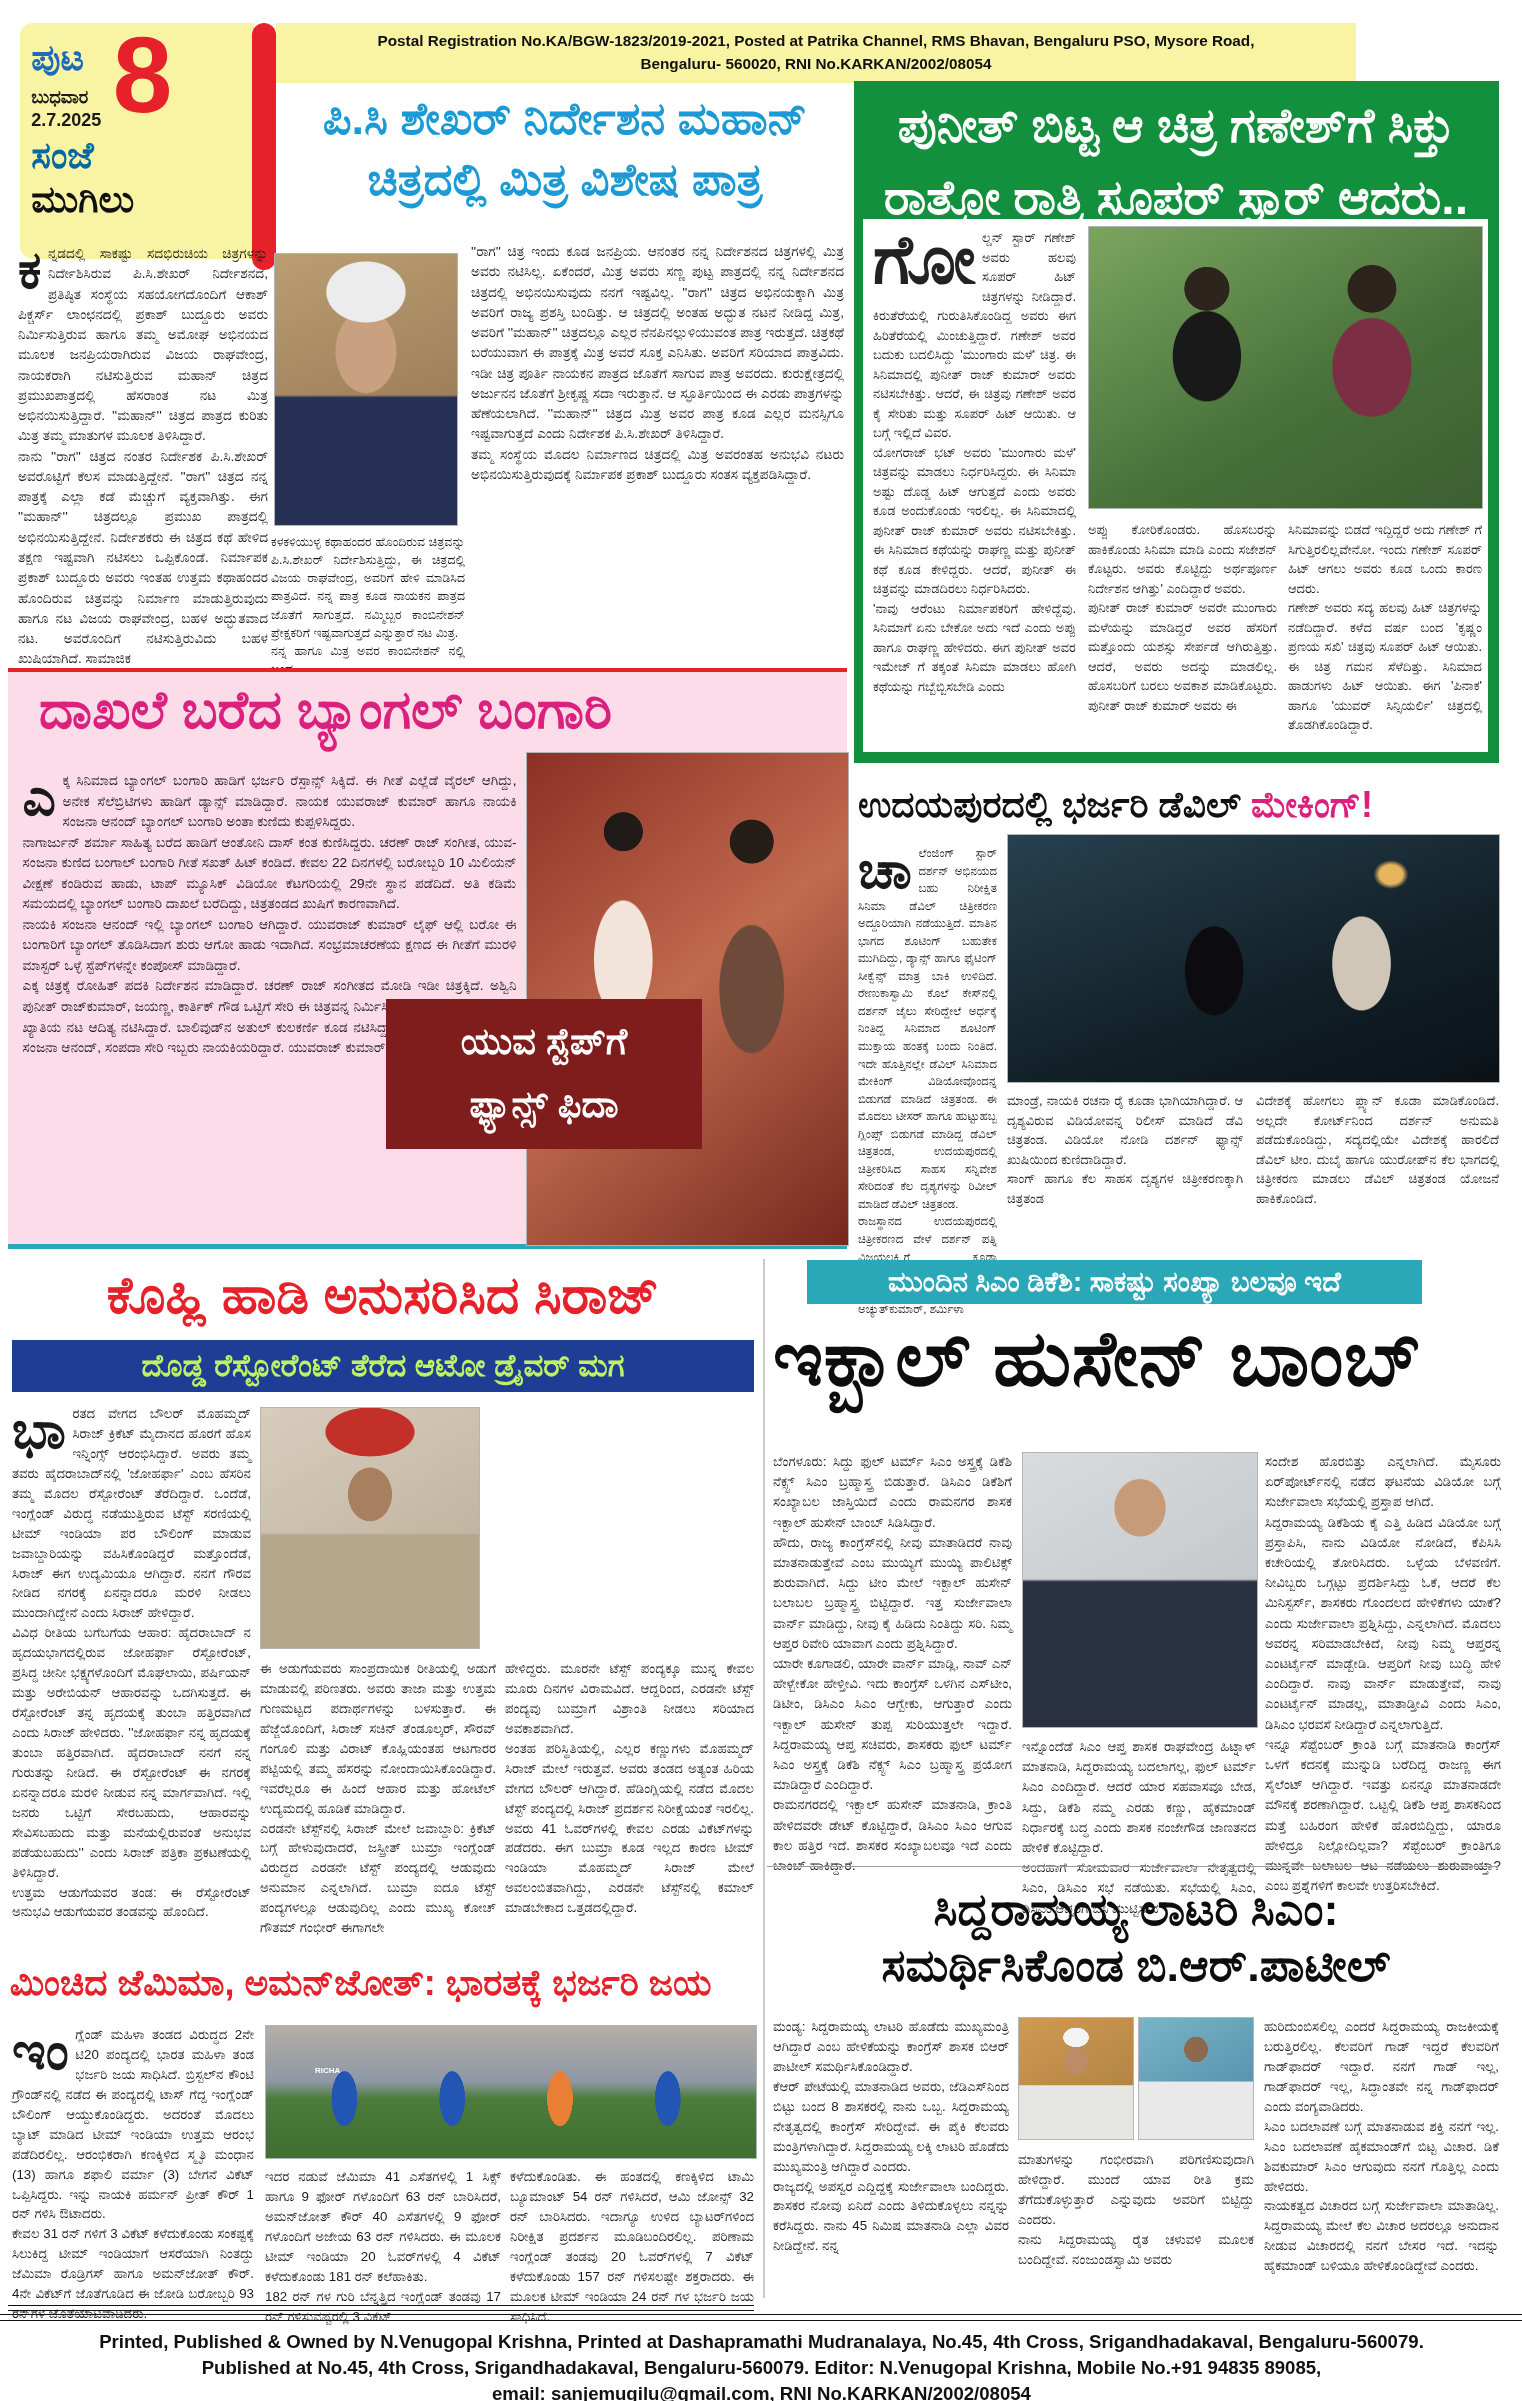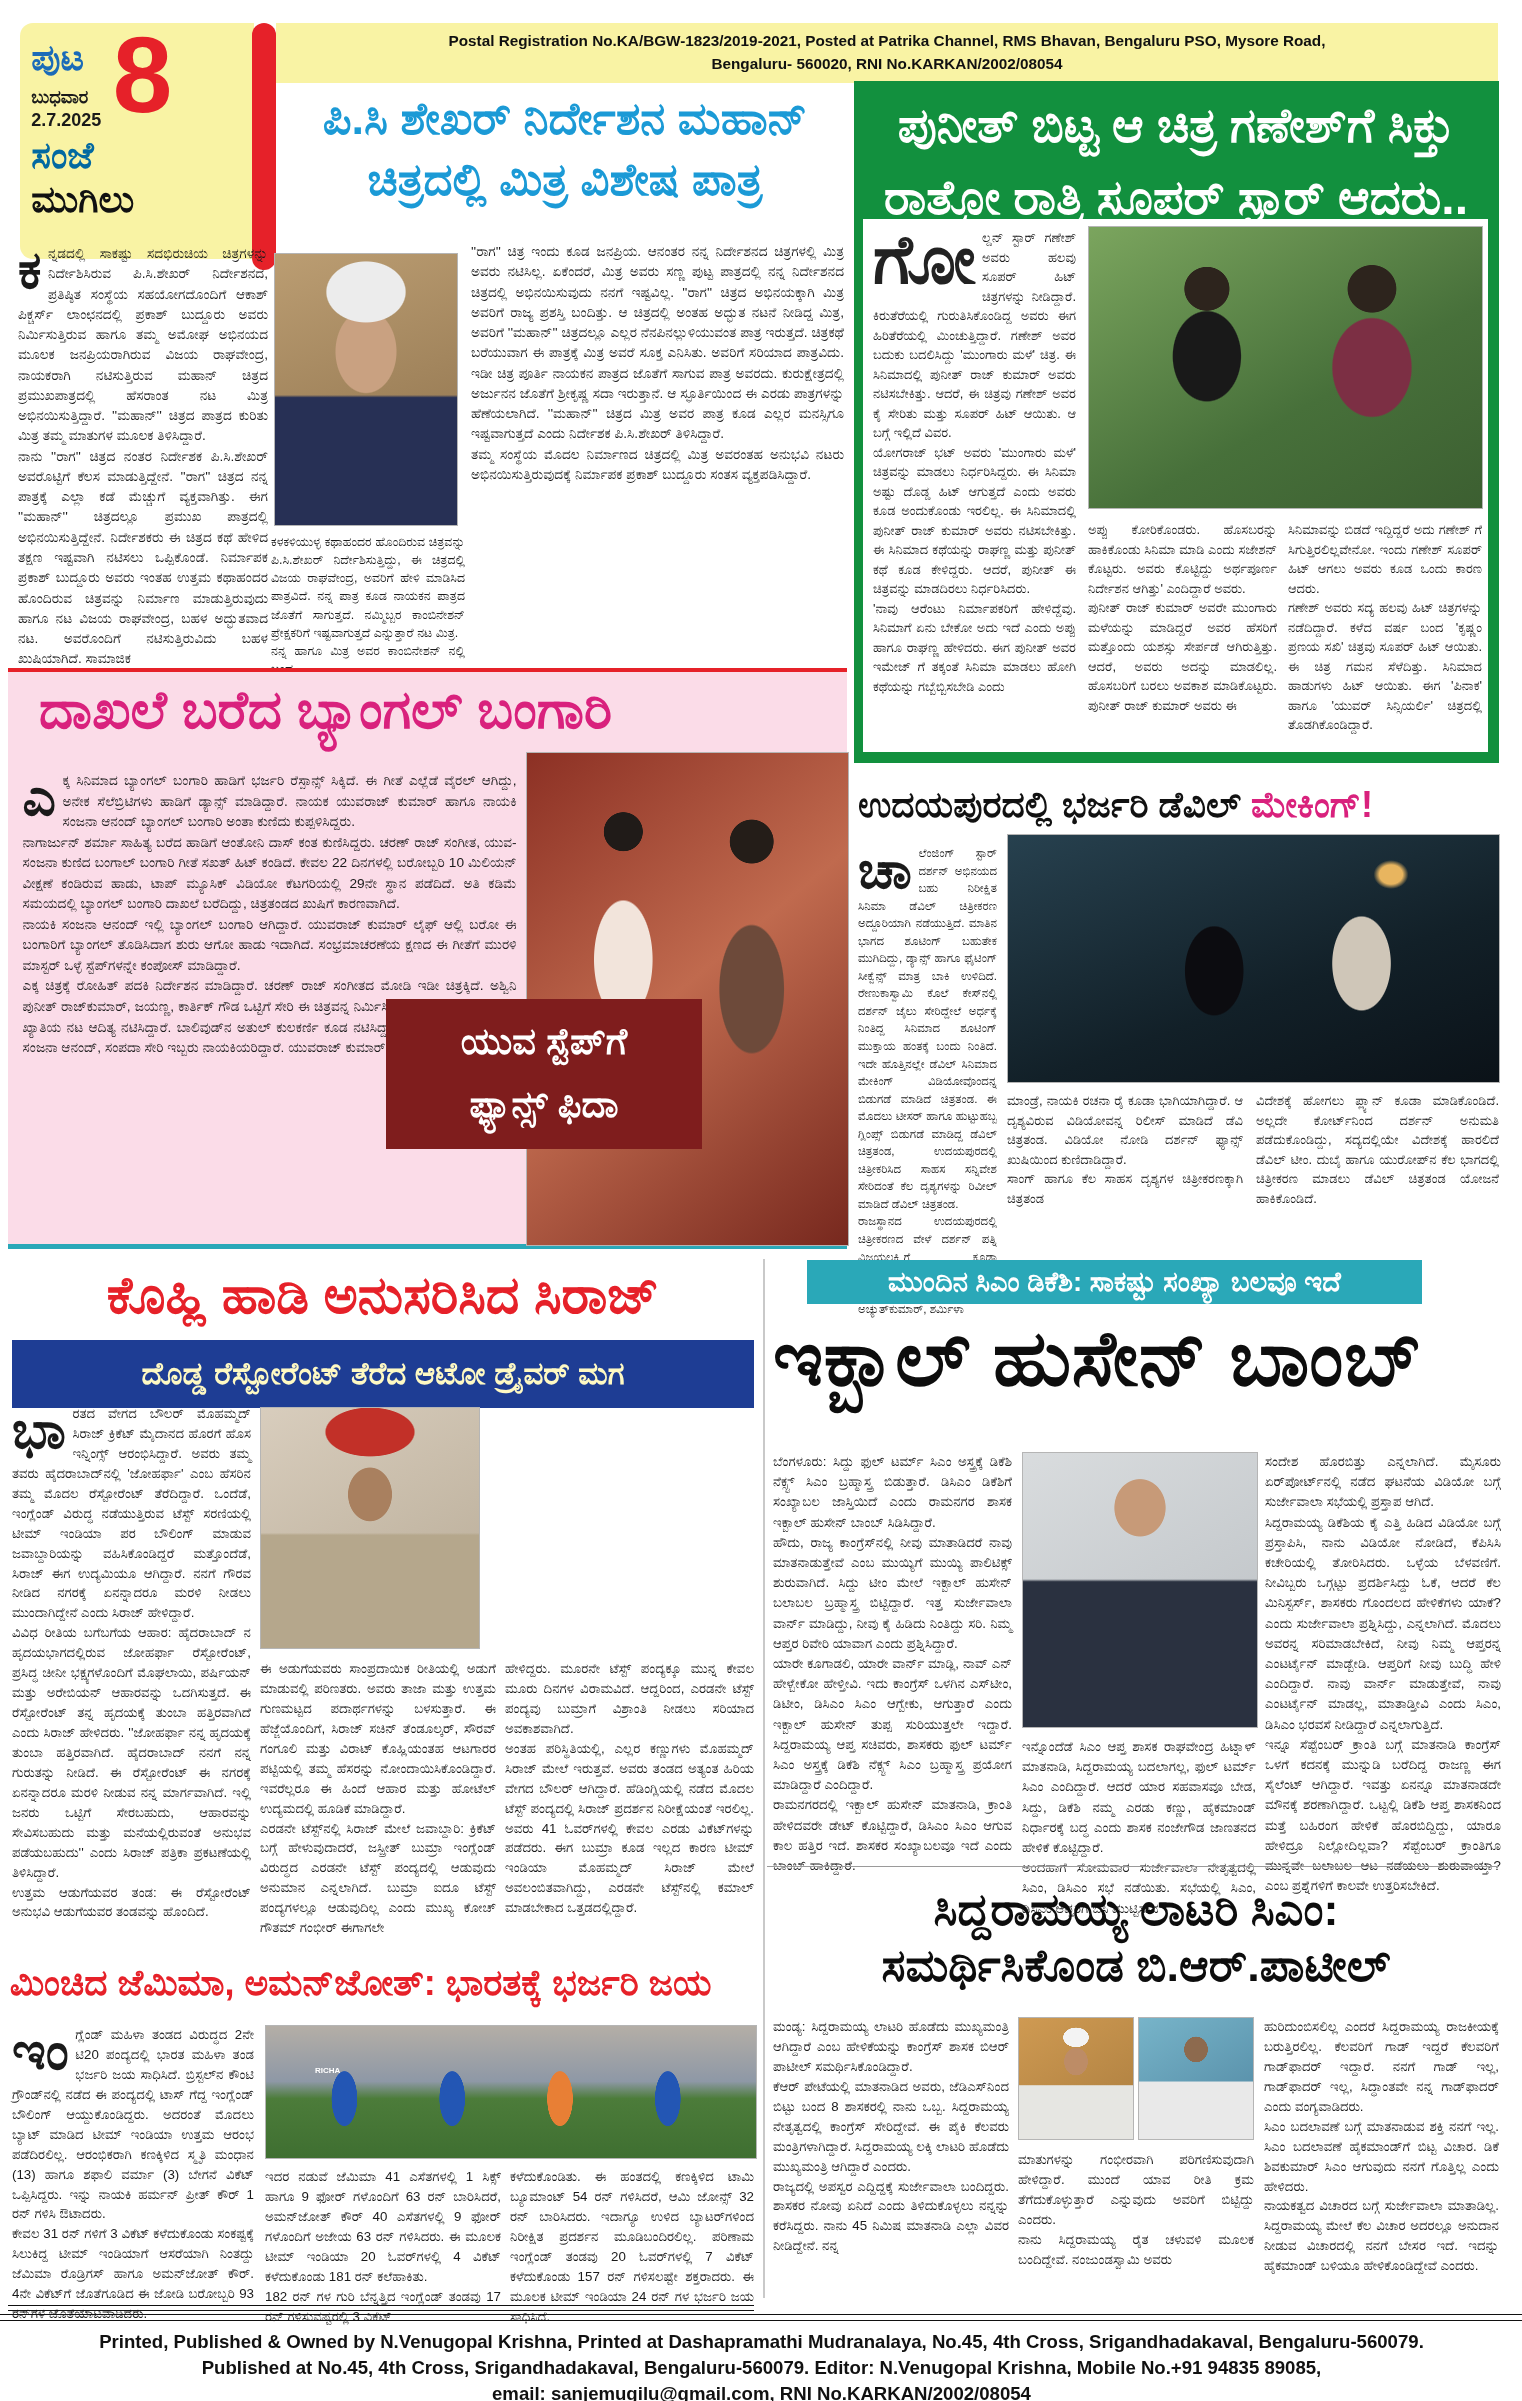--- a/index.html
+++ b/index.html
@@ -4,21 +4,21 @@
 <style>
   html,body{margin:0;padding:0;background:#e8e8e8;}
   .page{position:relative;width:1523px;height:2401px;background:#ffffff;overflow:hidden;
         font-family:"Liberation Sans","DejaVu Sans",sans-serif;color:#1a1a1a;}
   .abs{position:absolute;}
   .pre{white-space:pre-line;}
   .just{text-align:justify;}
   .ctr{text-align:center;}
 
   
-  .mast-strip{left:276px;top:22.6px;width:1222px;height:60px;background:#f9f3a4;
+  .mast-strip{left:276px;top:22.6px;width:1080px;height:60px;background:#f9f3a4;
               display:flex;align-items:center;justify-content:center;}
   .postal{font-size:15.3px;font-weight:bold;color:#111;line-height:1.45;}
   .mast-box{left:20px;top:22.6px;width:234px;height:236px;background:#f9f3a4;
             border-radius:13px 0 0 13px;padding:4.8px 0 0 11.3px;box-sizing:border-box;}
   .red-bracket{left:252px;top:22.6px;width:24px;height:247px;background:#e62129;
                border-radius:12px;}
   .mb-row{display:flex;align-items:flex-start;}
   .puta{color:#1b6bb8;font-size:36px;font-weight:bold;margin-top:9.7px;}
   .pagenum{color:#e62129;font-size:107px;font-weight:bold;line-height:0.9;margin-left:11.3px;}
   .mday{font-size:18px;font-weight:bold;margin-top:8px;}
@@ -89,21 +89,21 @@
   .i-photo{left:1022px;top:1452px;width:234px;height:274px;
            background:radial-gradient(42px 47px at 50% 20%,#c79a78 0 60%,transparent 62%),
                       linear-gradient(180deg,rgba(0,0,0,0) 46%,#2a3140 47%),
                       linear-gradient(150deg,#d9dcde,#b9bec2);}
   .i-colM{left:1022px;top:1737px;width:234px;height:123px;font-size:13.3px;line-height:1.52;}
   .i-colR{left:1265px;top:1452px;width:236px;height:407px;font-size:13.3px;line-height:1.52;}
 
   
   .s-head{left:12px;top:1265px;width:742px;color:#e62129;font-size:52px;font-weight:bold;
           text-align:center;}
-  .s-bar{left:12px;top:1340px;width:742px;height:68px;background:#1e3d94;color:#fef9c3;
+  .s-bar{left:12px;top:1340px;width:742px;height:52px;background:#1e3d94;color:#bef264;
          font-size:31px;font-weight:bold;display:flex;align-items:center;justify-content:center;}
   .s-col1{left:12px;top:1404px;width:239px;height:550px;font-size:13.3px;line-height:1.5;}
   .s-photo1{left:260px;top:1407px;width:218px;height:240px;
             background:radial-gradient(73px 40px at 50% 10%,#c23028 0 60%,transparent 62%),
                        radial-gradient(36px 44px at 50% 36%,#a9805f 0 60%,transparent 62%),
                        linear-gradient(180deg,rgba(0,0,0,0) 52%,#b5a78c 53%),
                        linear-gradient(150deg,#d8cdbd,#b7aa95);}
   .s-photo2{left:486px;top:1407px;width:269px;height:240px;
             background:linear-gradient(180deg,#20180f,#54422a 42%,#2a2013 70%,#171109);
             display:flex;flex-direction:column;align-items:center;justify-content:center;}

